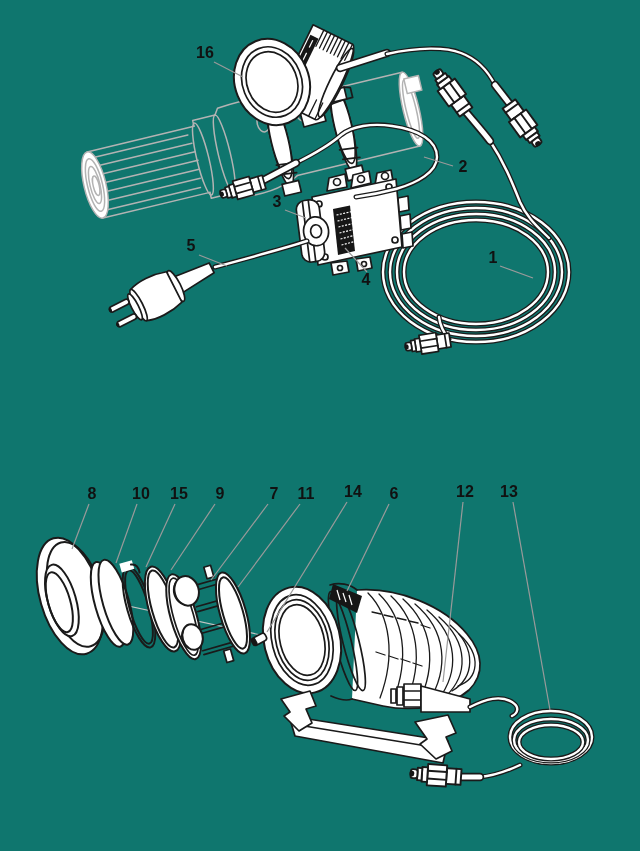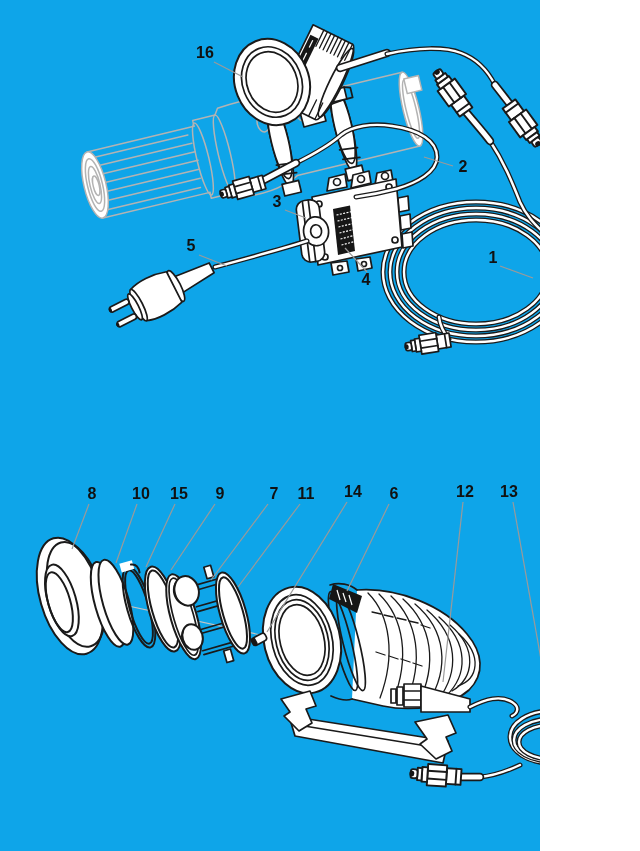--- a/index.html
+++ b/index.html
@@ -1,16 +1,16 @@
 <!DOCTYPE html>
 <html><head>
 <meta charset="utf-8">
 <style>
   html,body{margin:0;padding:0;background:#ffffff;}
-  .page{position:relative;width:540px;height:851px;background:#0ea5e9;overflow:hidden;font-family:"Liberation Sans",sans-serif;}
+  .page{position:relative;width:640px;height:851px;background:#0f766e;overflow:hidden;font-family:"Liberation Sans",sans-serif;}
   svg{display:block;}
   .gray{stroke:#b3b3b3;fill:none;stroke-width:1.5;stroke-linecap:round;stroke-linejoin:round;}
   .grayf{stroke:#b3b3b3;fill:#ffffff;stroke-width:1.5;stroke-linejoin:round;}
   .blk{stroke:#1a1a1a;fill:none;stroke-width:1.7;stroke-linecap:round;stroke-linejoin:round;}
   .blkf{stroke:#1a1a1a;fill:#ffffff;stroke-width:1.7;stroke-linejoin:round;}
   .blkf2{stroke:#1a1a1a;fill:#ffffff;stroke-width:2;stroke-linejoin:round;}
   .blk2{stroke:#1a1a1a;fill:none;stroke-width:2;stroke-linecap:round;}
   .thin{stroke:#1a1a1a;fill:none;stroke-width:1.3;stroke-linecap:round;}
   .dark{fill:#161616;stroke:none;}
   .tube-o{stroke:#1a1a1a;fill:none;stroke-width:5;stroke-linecap:round;}

